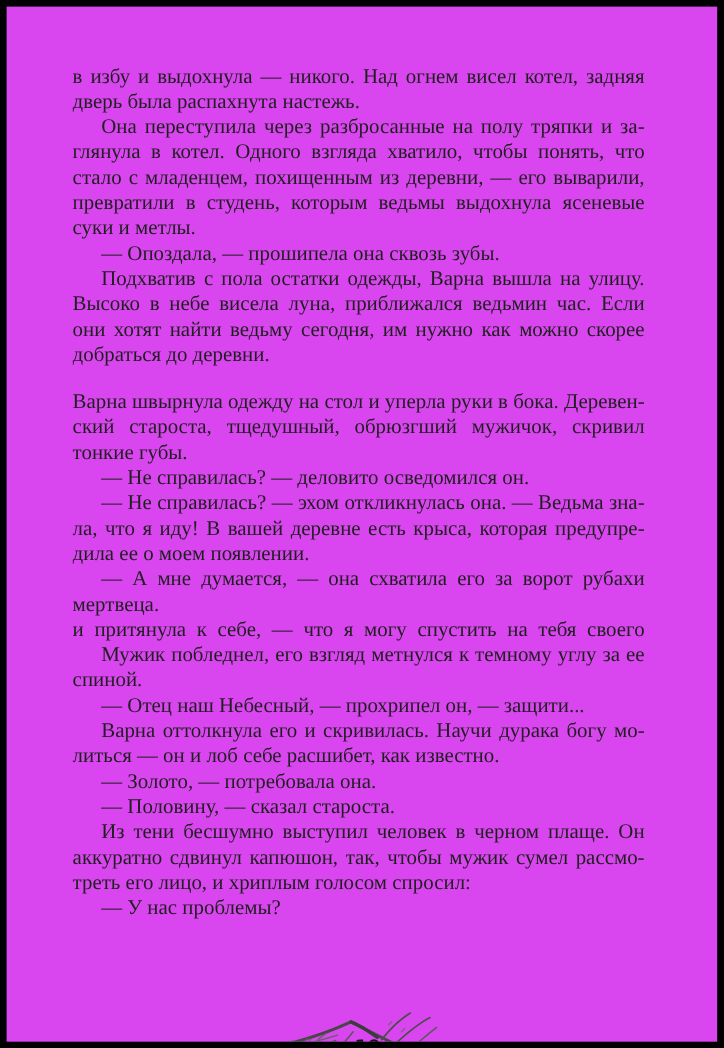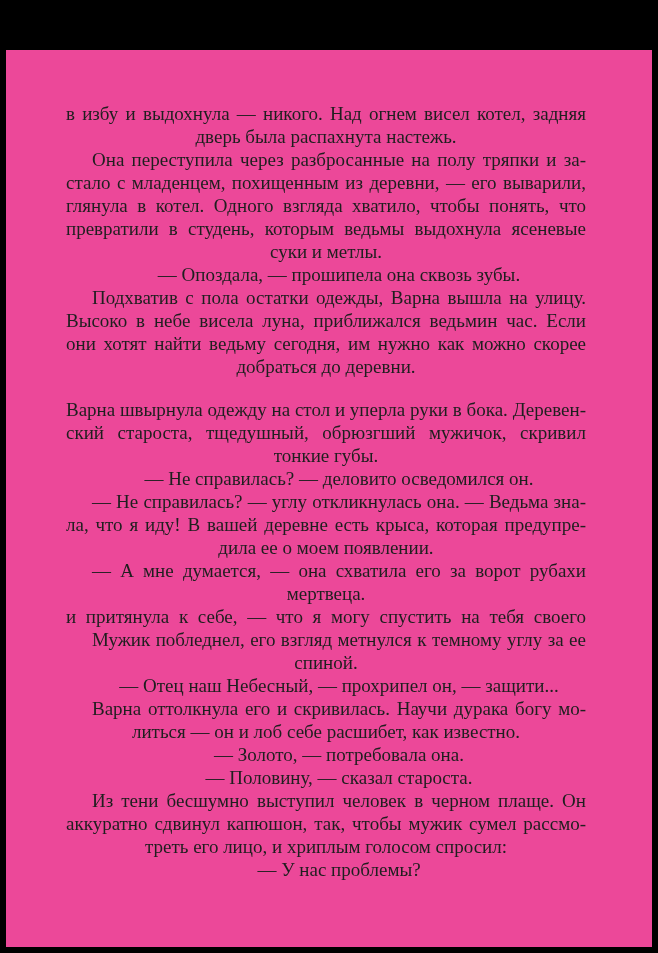--- a/index.html
+++ b/index.html
@@ -14,23 +14,22 @@
     height: 953px;
     box-sizing: border-box;
     background: #000;
   }
   .page {
     position: absolute;
     left: 6px;
     top: 6px;
     right: 6px;
     bottom: 6px;
-    background: #ec4899;
+    background: #d946ef;
     overflow: hidden;
-    margin-top: 44px;
   }
   .textcol {
     position: absolute;
     left: 60px;   
     top: 52px;
     width: 520px;
     overflow: hidden;
     color: #1f1f1f;
     font-size: 19px;
     line-height: 23px;
@@ -38,21 +37,20 @@
   p.para {
     margin: 0;
     padding: 0;
   }
   p.para.gap {
     margin-top: 20px;
   }
   .ln {
     display: block;
     white-space: normal;
-    text-align: center;
   }
   .ln.just {
     text-align: justify;
     text-align-last: justify;
   }
   .ln.ind {
     padding-left: 26px;
   }
   .footer {
     position: absolute;
@@ -91,22 +89,22 @@
 <div class="frame">
   <div class="page">
 
     <main class="textcol" id="text-col">
         <p class="para">
           <span class="ln just">в избу и выдохнула — никого. Над огнем висел котел, задняя</span>
           <span class="ln">дверь была распахнута настежь.</span>
         </p>
         <p class="para">
           <span class="ln just ind">Она переступила через разбросанные на полу тряпки и за-</span>
+          <span class="ln just">глянула в котел. Одного взгляда хватило, чтобы понять, что</span>
           <span class="ln just">стало с младенцем, похищенным из деревни, — его выварили,</span>
-          <span class="ln just">глянула в котел. Одного взгляда хватило, чтобы понять, что</span>
           <span class="ln just">превратили в студень, которым ведьмы выдохнула ясеневые</span>
           <span class="ln">суки и метлы.</span>
         </p>
         <p class="para">
           <span class="ln ind">— Опоздала, — прошипела она сквозь зубы.</span>
         </p>
         <p class="para">
           <span class="ln just ind">Подхватив с пола остатки одежды, Варна вышла на улицу.</span>
           <span class="ln just">Высоко в небе висела луна, приближался ведьмин час. Если</span>
           <span class="ln just">они хотят найти ведьму сегодня, им нужно как можно скорее</span>
@@ -114,21 +112,21 @@
         </p>
         <p class="para gap">
           <span class="ln just">Варна швырнула одежду на стол и уперла руки в бока. Деревен-</span>
           <span class="ln just">ский староста, тщедушный, обрюзгший мужичок, скривил</span>
           <span class="ln">тонкие губы.</span>
         </p>
         <p class="para">
           <span class="ln ind">— Не справилась? — деловито осведомился он.</span>
         </p>
         <p class="para">
-          <span class="ln just ind">— Не справилась? — углу откликнулась она. — Ведьма зна-</span>
+          <span class="ln just ind">— Не справилась? — эхом откликнулась она. — Ведьма зна-</span>
           <span class="ln just">ла, что я иду! В вашей деревне есть крыса, которая предупре-</span>
           <span class="ln">дила ее о моем появлении.</span>
         </p>
         <p class="para">
           <span class="ln just ind">— А мне думается, — она схватила его за ворот рубахи</span>
           <span class="ln">мертвеца.</span>
           <span class="ln just">и притянула к себе, — что я могу спустить на тебя своего</span>
         </p>
         <p class="para">
           <span class="ln just ind">Мужик побледнел, его взгляд метнулся к темному углу за ее</span>

